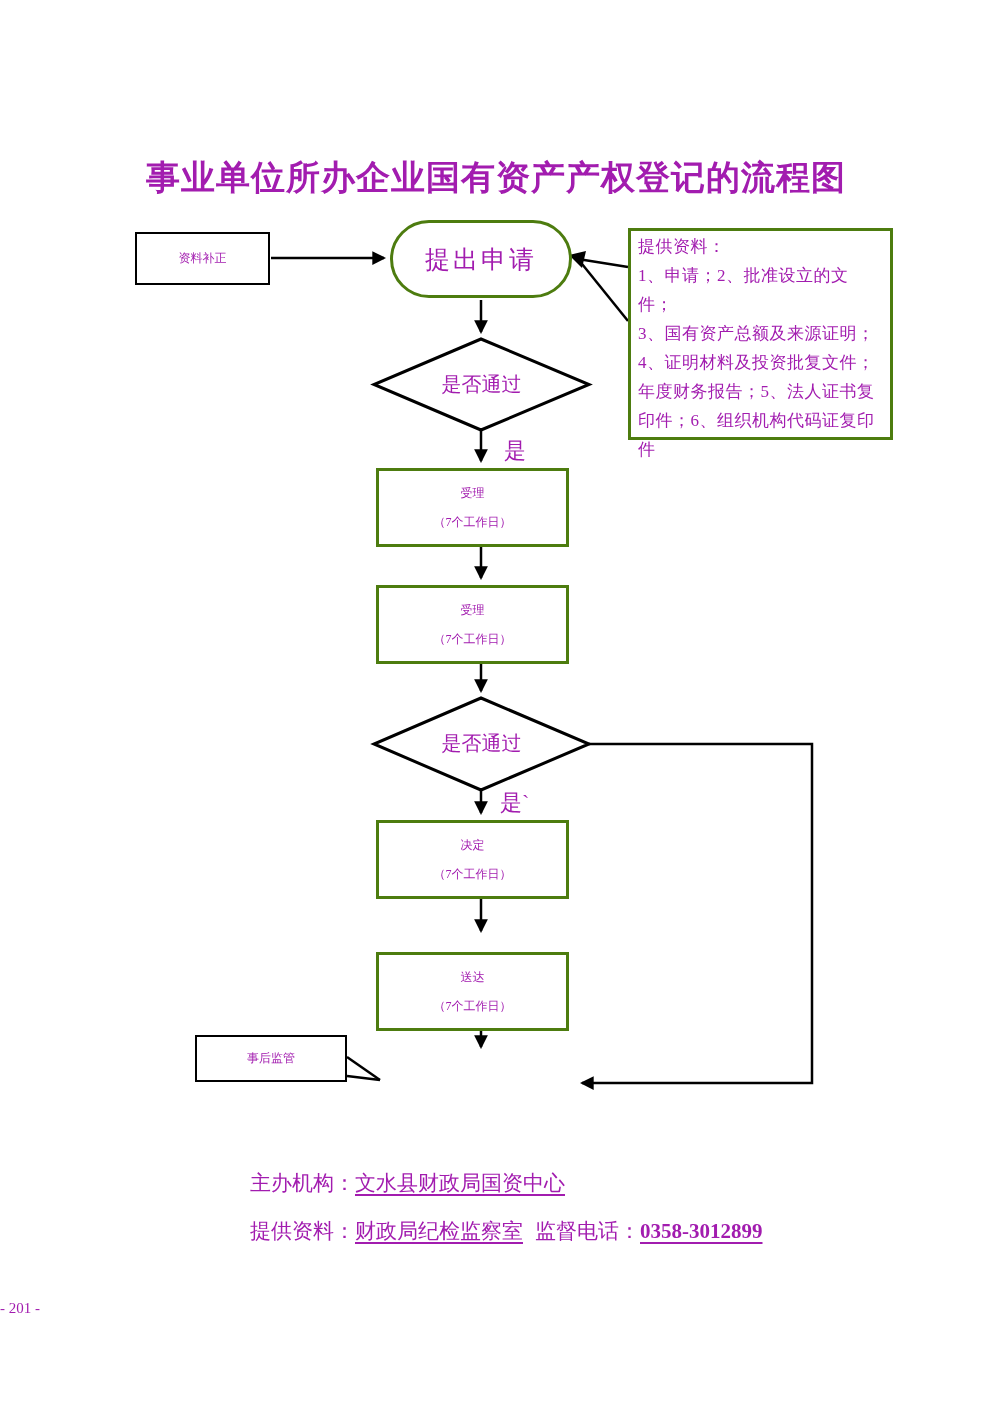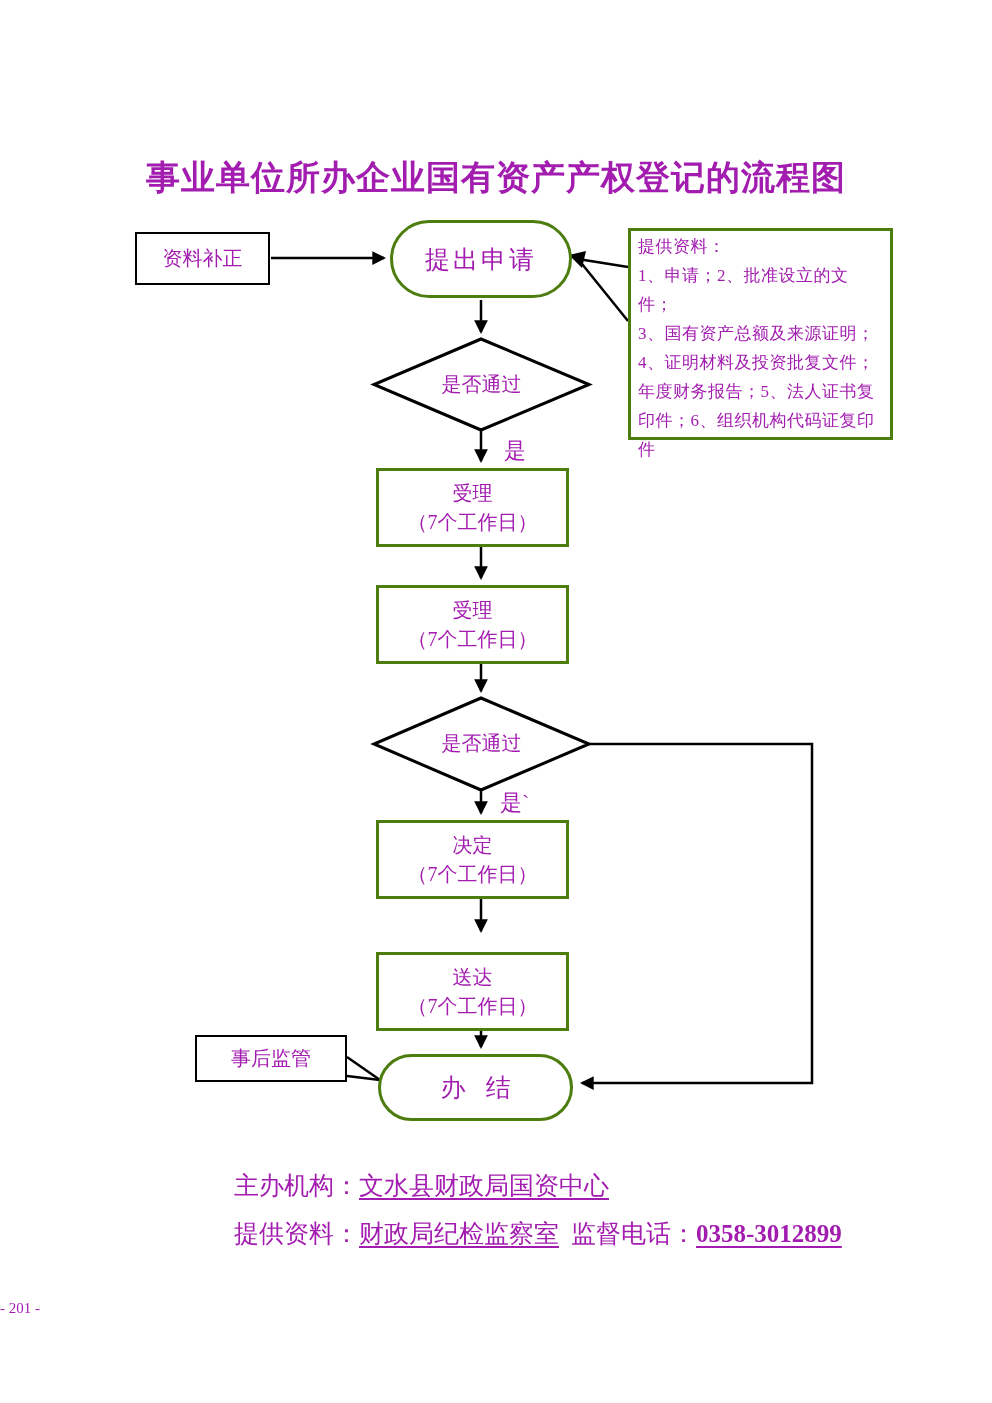--- a/index.html
+++ b/index.html
@@ -21,21 +21,21 @@
     z-index:2;
   }
   .shape{
     position:absolute;box-sizing:border-box;
     display:flex;flex-direction:column;
     align-items:center;justify-content:center;
     text-align:center;background:#fff;z-index:1;
   }
   .rect2{border:2px solid #000;}
   .rect3{border:3px solid #4d7c0f;}
-  .f20{font-size:20px;line-height:29px;}
+  .f20{font-size:12px;line-height:29px;}
   .f25{font-size:25px;}
   .supplement{left:135px;top:232px;width:135px;height:53px;}
   .start{left:390px;top:220px;width:182px;height:78px;border-radius:39px;letter-spacing:3px;}
   .note{
     left:628px;top:228px;width:265px;height:212px;
     display:block;text-align:left;
     font-size:17px;line-height:29px;
     padding:1px 7px;letter-spacing:0.5px;
   }
   .dlabel{
@@ -47,21 +47,21 @@
   .d2{top:698px;}
   .yeslabel{position:absolute;z-index:1;font-size:22px;}
   .yes1{left:504px;top:436px;}
   .yes2{left:500px;top:788px;}
   .step{left:376px;top:468px;width:193px;height:79px;}
   .step2{top:585px;}
   .step3{top:820px;}
   .step4{top:952px;}
   .post{left:195px;top:1035px;width:152px;height:47px;}
   .end{left:378px;top:1054px;width:195px;height:67px;border-radius:34px;word-spacing:14px;}
-  .footline{position:absolute;left:234px;font-size:25px;z-index:1;white-space:nowrap;}
+  .footline{position:absolute;left:250px;font-size:21px;z-index:1;white-space:nowrap;}
   .fl1{top:1169px;}
   .fl2{top:1217px;}
   .uline{text-decoration:underline;text-underline-offset:4px;}
   .phone{font-weight:bold;}
   .gap{display:inline-block;width:12px;}
   .pagenum{position:absolute;left:0;top:1300px;width:992px;font-size:15px;z-index:1;}
 </style>
 </head>
 <body>
 
@@ -144,23 +144,20 @@
 
   <div class="shape rect3 f20 step step4">
     <span>送达</span>
     <span>（7个工作日）</span>
   </div>
 
   <div class="shape rect2 f20 post">
     <span>事后监管</span>
   </div>
 
-  <div class="shape rect3 f25 end">
-    <span>办 结</span>
-  </div>
 
   <div class="footline fl1">
     <span>主办机构：</span><span class="uline">文水县财政局国资中心</span>
   </div>
   <div class="footline fl2">
     <span>提供资料：</span><span class="uline">财政局纪检监察室</span><span class="gap"></span><span>监督电话：</span><span class="uline phone">0358-3012899</span>
   </div>
 
   <div class="pagenum">- 201 -</div>
 

